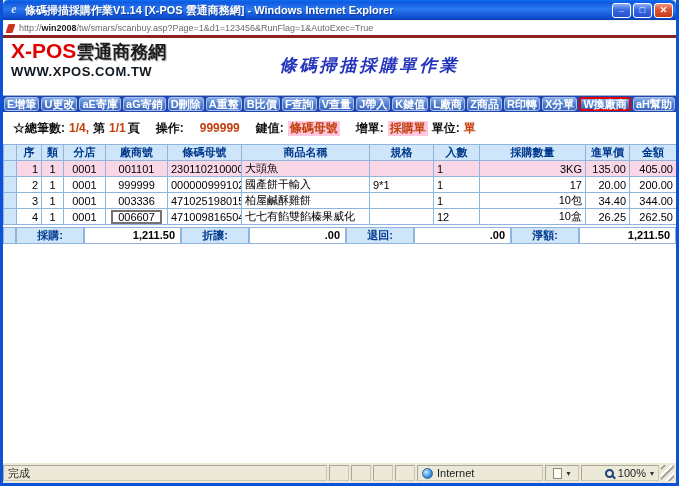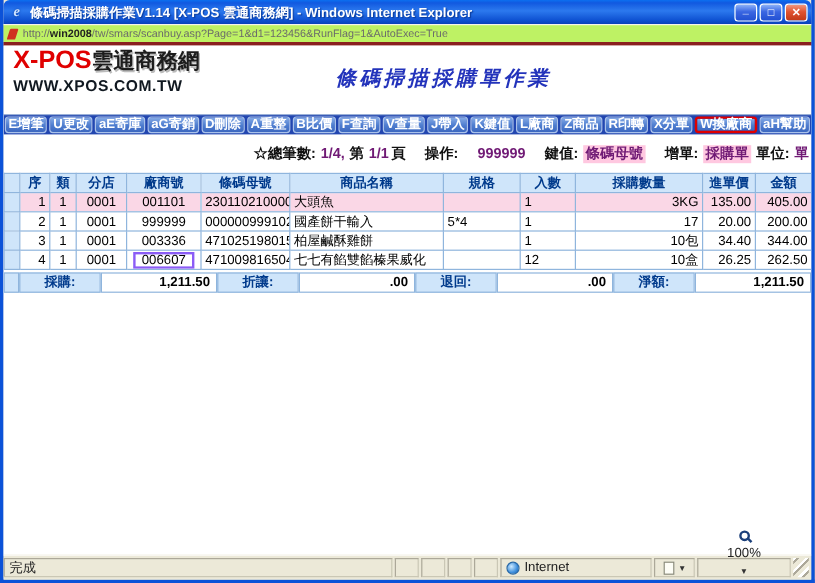--- a/index.html
+++ b/index.html
@@ -27,21 +27,21 @@
   }
   .wbtn{
     width:19px;height:15px;margin-left:2px;flex:none;border:1px solid #fff;border-radius:3px;
     color:#fff;font-size:9px;font-weight:bold;line-height:13px;text-align:center;cursor:pointer;
     background:linear-gradient(180deg,#8ab0f8,#3a66e2 45%,#2250d2);
   }
   .wbtn.close{ background:linear-gradient(180deg,#f0977e,#e05330 45%,#c23a18); }
   .wbtn.min{ line-height:9px; }
   
   .addressbar{
-    height:15px;flex:none;display:flex;align-items:center;background:#bef264;
+    height:15px;flex:none;display:flex;align-items:center;background:#ffffff;
     border-top:1px solid #f6f4ea;padding:0 4px;
   }
   .url-flag{
     width:7px;height:9px;flex:none;margin-right:5px;background:#d03020;transform:skewX(-18deg);
     border-radius:1px;
   }
   .url-text{ font-size:9px;color:#6b6b6b;white-space:nowrap;overflow:hidden; }
   .url-text b{ color:#222; }
   .maroon-line{ height:3px;flex:none;background:#8a2020; }
   
@@ -65,59 +65,59 @@
   .tbtn{
     flex:1 1 auto;height:14px;line-height:13px;text-align:center;cursor:pointer;
     color:#fff;font-size:11px;font-weight:bold;white-space:nowrap;padding:0 0;
     background:linear-gradient(180deg,#86abe6,#4d7ccf 55%,#3c68c0);
     border:1px solid #aac2ea;border-radius:3px;
   }
   .tbtn.hl{ border:2px solid #e00000;line-height:11px; }
   
   .status-row{
     height:32px;flex:none;display:flex;align-items:center;font-size:12px;line-height:15px;
-    padding-left:20px;white-space:nowrap;justify-content:flex-end;
+    padding-left:8px;white-space:nowrap;
   }
   .status-row .lb{ color:#111;font-weight:bold;margin:0 2px; }
-  .status-row .rv{ color:#701a75;font-weight:bold;margin:0 2px; }
+  .status-row .rv{ color:#c2410c;font-weight:bold;margin:0 2px; }
   .status-row .hlv{ background:#ffc8e0;padding:0 2px; }
   .status-row .gap{ margin-left:14px; }
   
   table.grid{ border-collapse:collapse;table-layout:fixed;width:673px;flex:none;font-size:11px; }
   table.grid td,table.grid th{
     border:1px solid #8fb5dd;height:14px;padding:0 3px;overflow:hidden;white-space:nowrap;
   }
   table.grid th{ background:#cfe5fa;color:#003a8c;font-weight:bold;text-align:center;padding:0 2px; }
   table.grid td.selcell{ background:#cfe5fa;padding:0; }
   tr.sel td{ background:#fad7e6; }
   tr.sel td.selcell{ background:#cfe5fa; }
   .r{ text-align:right; } .c{ text-align:center; } .l{ text-align:left; }
   th.hr{ text-align:right;padding-right:6px; }
-  .vbox{ border:2px solid #8b5cf6;padding:0 5px;display:inline-block;line-height:10px; }
+  .vbox{ border:2px solid #737373;padding:0 5px;display:inline-block;line-height:10px; }
   
   .totals{
     height:23px;flex:none;display:flex;margin-top:2px;font-size:11px;line-height:15px;
   }
   .totals>div{ border:1px solid #8fb5dd;height:17px; }
   .totals .stub{ width:13px;background:#cfe5fa; }
   .totals .tlabel{ width:68px;background:#cfe5fa;color:#003a8c;font-weight:bold;text-align:center; }
   .totals .tvalue{ flex:1;background:#fff;color:#000;text-align:right;padding-right:5px;font-weight:bold; }
   .filler{ flex:1;background:#fff; }
   
   .statusbar{
     height:21px;flex:none;display:flex;align-items:stretch;background:#ece9d8;
     border-top:1px solid #fff;padding:2px 2px 2px 0;gap:2px;font-size:11px;color:#222;text-align:right;
   }
   .sb-panel{ border:1px solid #cac7b5;border-top-color:#aca899;border-left-color:#aca899;
     display:flex;align-items:center;padding:0 4px;gap:4px; }
   .sb-main{ flex:1; }
   .sb-small{ width:20px; }
   .sb-internet{ width:126px; }
   .sb-zoomsel{ width:34px;justify-content:center; }
-  .sb-zoom{ width:78px;justify-content:flex-end;flex-direction:column; }
+  .sb-zoom{ width:78px;justify-content:flex-end; }
   .globe{ width:11px;height:11px;flex:none;border-radius:50%;
     background:radial-gradient(circle at 35% 35%,#cdeaff,#3d8edc 60%,#1b5fa8);border:1px solid #2a6aa8; }
   .page-ico{ width:9px;height:11px;flex:none;border:1px solid #8a8a7a;background:#fdfdf6; }
   .mag{ width:9px;height:9px;flex:none;border:2px solid #1b3f7a;border-radius:50%;position:relative; }
   .mag::after{ content:"";position:absolute;width:5px;height:2px;background:#1b3f7a;
     transform:rotate(45deg);right:-4px;bottom:-2px; }
   .drop{ font-size:8px;color:#333; }
   .grip{ width:13px;background:
     repeating-linear-gradient(135deg,#fff 0 2px,#aca899 2px 4px,transparent 4px 7px);
     border:none; }
@@ -232,21 +232,21 @@
         <td class="r">405.00</td>
       </tr>
       <tr>
         <td class="selcell"></td>
         <td class="r">2</td>
         <td class="c">1</td>
         <td class="c">0001</td>
         <td class="c">999999</td>
         <td class="l">0000009991026</td>
         <td class="l">國產餅干輸入</td>
-        <td class="l">5*4</td>
+        <td class="l">9*1</td>
         <td class="l">1</td>
         <td class="r">17</td>
         <td class="r">20.00</td>
         <td class="r">200.00</td>
       </tr>
       <tr>
         <td class="selcell"></td>
         <td class="r">3</td>
         <td class="c">1</td>
         <td class="c">0001</td>

